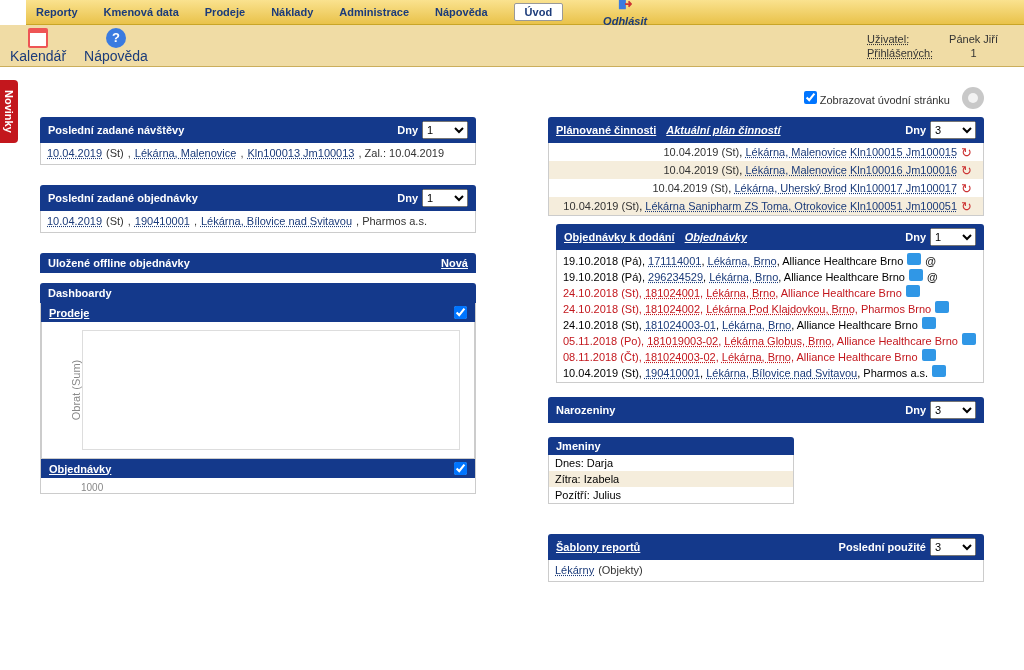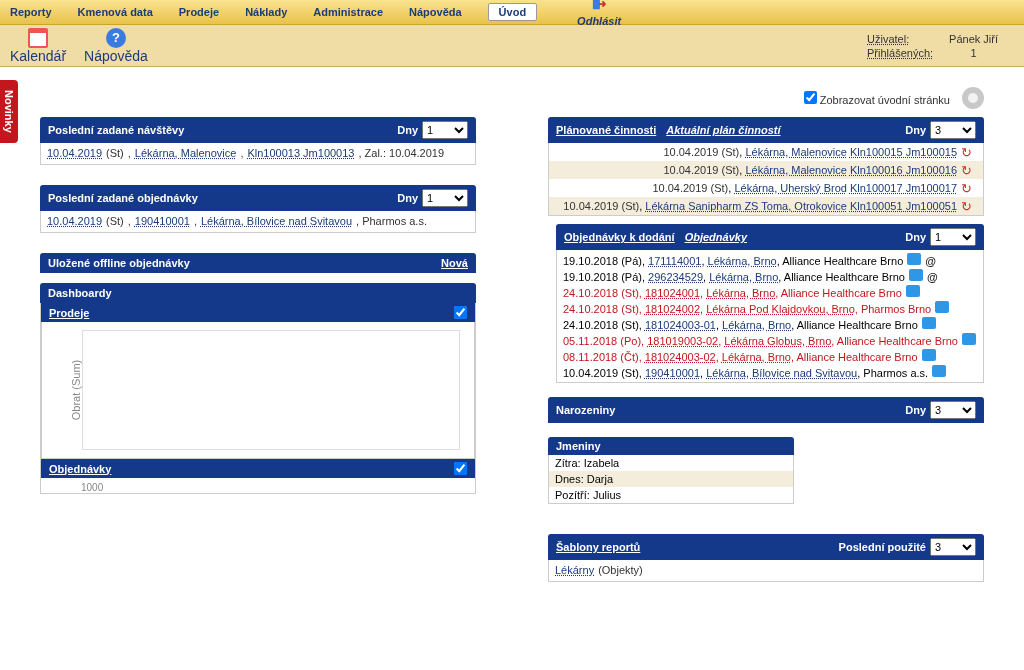--- a/index.html
+++ b/index.html
@@ -6,20 +6,21 @@
   body { font-family: Tahoma, Verdana, sans-serif; font-size: 11px; background: #fff; width: 1024px; }
   
   
   .menu-bar {
     background: linear-gradient(#fae28f, #e9c24a);
     border-bottom: 1px solid #c9a527;
     height: 24px;
     display: flex;
     align-items: center;
     padding: 12px 10px;
+    margin-left: 26px;
   }
   .menu-bar .menu-item {
     margin-right: 26px;
     color: #1b3b7a;
     font-weight: bold;
     cursor: pointer;
   }
   .menu-bar .menu-item.active {
     background: #fff;
     border: 1px solid #999;
@@ -331,26 +332,26 @@
             <span>Dny</span>
             <select class="select-sm"><option>3</option></select>
           </span>
         </div>
       </div>
 
       <div class="panel" style="width:246px; margin-bottom:30px;">
         <div class="sub-hdr">Jmeniny</div>
         <div class="names-body">
           <div class="nrow">
+            <span>Dnes:</span>
+            <span>Darja</span>
+          </div>
+          <div class="nrow">
             <span>Zítra:</span>
             <span>Izabela</span>
-          </div>
-          <div class="nrow">
-            <span>Dnes:</span>
-            <span>Darja</span>
           </div>
           <div class="nrow">
             <span>Pozítří:</span>
             <span>Julius</span>
           </div>
         </div>
       </div>
 
       <div class="panel">
         <div class="panel-hdr">

